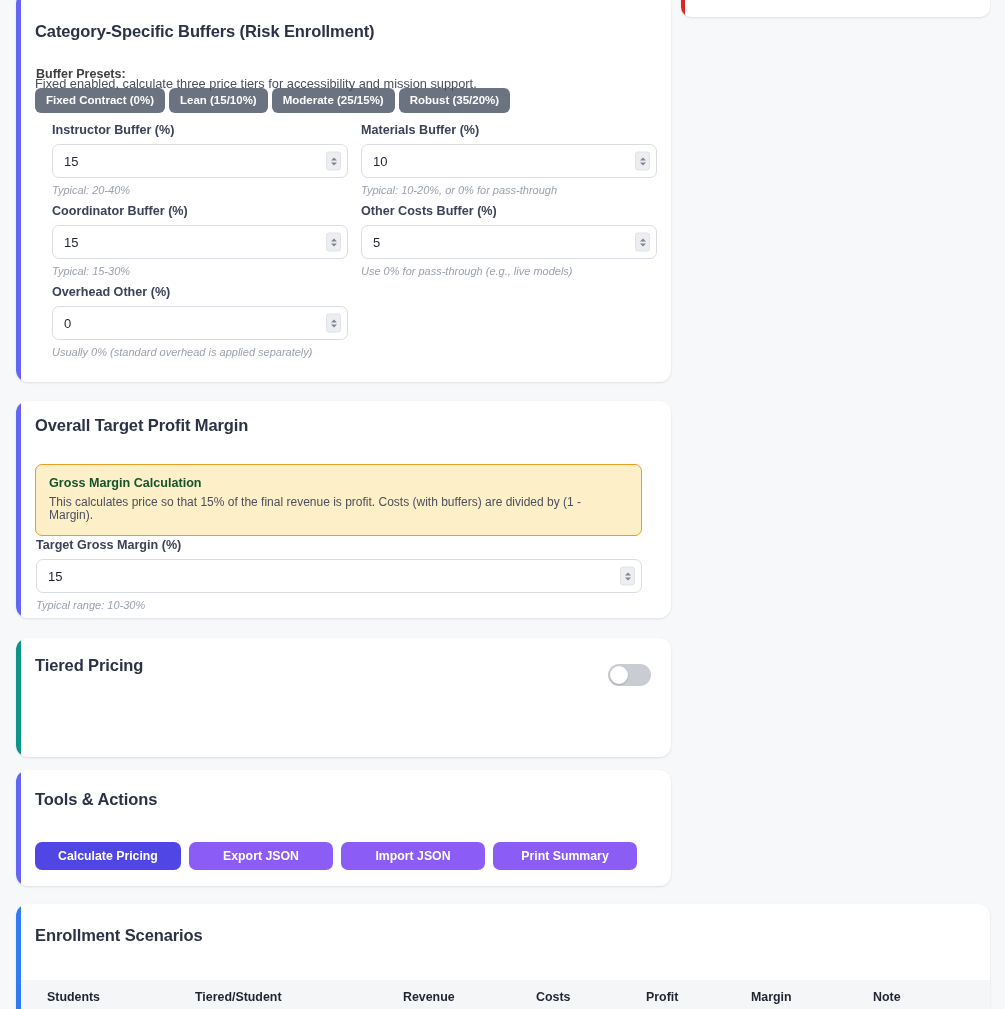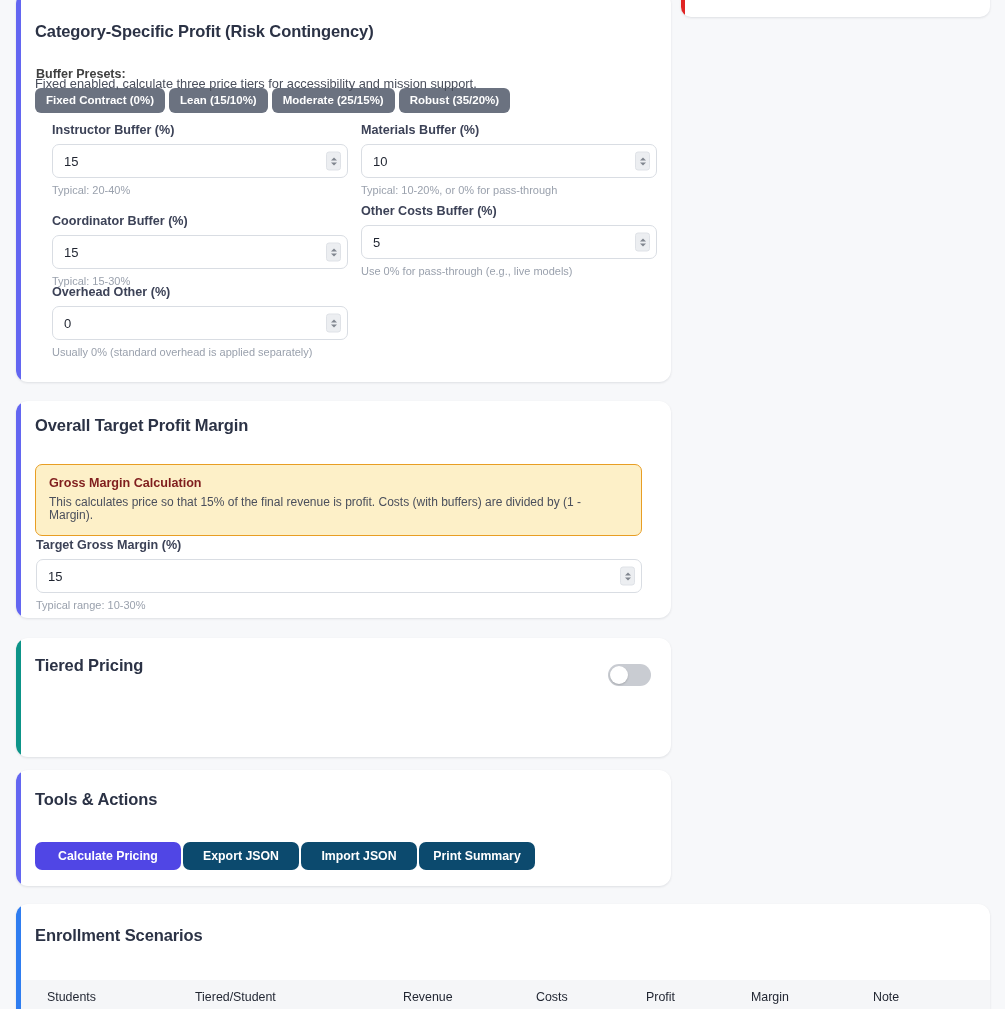--- a/index.html
+++ b/index.html
@@ -123,25 +123,26 @@
   }
   .spinner i.up { border-bottom: 3.5px solid #80868f; }
   .spinner i.dn { border-top: 3.5px solid #80868f; }
 
   .hint {
     font-size: 11px;
     color: #9aa1ad;
     margin-top: 6px;
     display: block;
     white-space: nowrap;
+    font-style: italic;
   }
 
   #f-instructor  { left: 36px;  top: 131px; width: 296px; }
   #f-materials   { left: 345px; top: 131px; width: 296px; }
-  #f-coordinator { left: 36px;  top: 222px; width: 296px; }
+  #f-coordinator { left: 36px;  top: 212px; width: 296px; }
   #f-other       { left: 345px; top: 212px; width: 296px; }
   #f-overhead    { left: 36px;  top: 293px; width: 296px; }
 
   
   #card-margin {
     left: 16px; top: 401px;
     width: 655px; height: 217px;
     --accent: #6366f1;
   }
   #card-margin .card-title { position: absolute; left: 19px; top: 15px; }
@@ -151,21 +152,21 @@
     left: 35px; top: 464px;
     width: 607px;
     background: #fdf0c8;
     border: 1.5px solid #e89e24;
     border-radius: 7px;
     padding: 11px 13px 13px 13px;
   }
   .callout-title {
     font-size: 12.6px;
     font-weight: bold;
-    color: #7f1d1d;
+    color: #14532d;
     display: block;
     margin-bottom: 6px;
   }
   .callout-text {
     font-size: 12px;
     color: #4a4f5c;
     display: block;
     line-height: 13px;
   }
 
@@ -207,56 +208,56 @@
     left: 16px; top: 770px;
     width: 655px; height: 116px;
     --accent: #6366f1;
   }
   #card-tools .card-title { position: absolute; left: 19px; top: 20px; }
 
   .tools-row {
     position: absolute;
     left: 35px; top: 842px;
     display: flex;
-    gap: 2px;
+    gap: 8px;
   }
   .tool-btn {
     border: none;
     border-radius: 7px;
     font-family: "Liberation Sans", sans-serif;
     font-size: 12.3px;
     font-weight: bold;
     color: #ffffff;
     height: 28px;
     cursor: pointer;
     white-space: nowrap;
   }
   .tool-btn.primary { background: #5046e5; width: 146px; }
-  .tool-btn.neutral { background: #0c4a6e; width: 116px; }
+  .tool-btn.neutral { background: #8b5cf6; width: 144px; }
 
   
   #card-scenarios {
     left: 16px; top: 904px;
     width: 974px; height: 160px;
     --accent: #2f7df0;
   }
   #card-scenarios .card-title { position: absolute; left: 19px; top: 22px; }
 
   .table-head {
     position: absolute;
     left: 5px; top: 76px;
     right: 0;
     height: 34px;
     background: #f5f6f8;
     display: flex;
     align-items: center;
   }
   .th {
     font-size: 12.4px;
-    font-weight: normal;
+    font-weight: bold;
     color: #1f2430;
     white-space: nowrap;
   }
   .th:nth-child(1) { margin-left: 26px; width: 148px; }
   .th:nth-child(2) { width: 208px; }
   .th:nth-child(3) { width: 133px; }
   .th:nth-child(4) { width: 110px; }
   .th:nth-child(5) { width: 105px; }
   .th:nth-child(6) { width: 122px; }
   .th:nth-child(7) { width: 90px; }
@@ -271,21 +272,21 @@
   #card-partial::before { width: 4px; border-radius: 0; }
 </style>
 </head>
 <body>
 
 <div class="page">
 
   <div class="card" id="card-partial"></div>
 
   <section class="card" id="card-buffers">
-    <h2 class="card-title">Category-Specific Profit (Risk Contingency)</h2>
+    <h2 class="card-title">Category-Specific Buffers (Risk Enrollment)</h2>
 
     <span class="preset-label">Buffer Presets:</span>
 
     <div class="preset-row">
       <button class="preset-btn">Fixed Contract (0%)</button>
       <button class="preset-btn">Lean (15/10%)</button>
       <button class="preset-btn">Moderate (25/15%)</button>
       <button class="preset-btn">Robust (35/20%)</button>
     </div>
 

